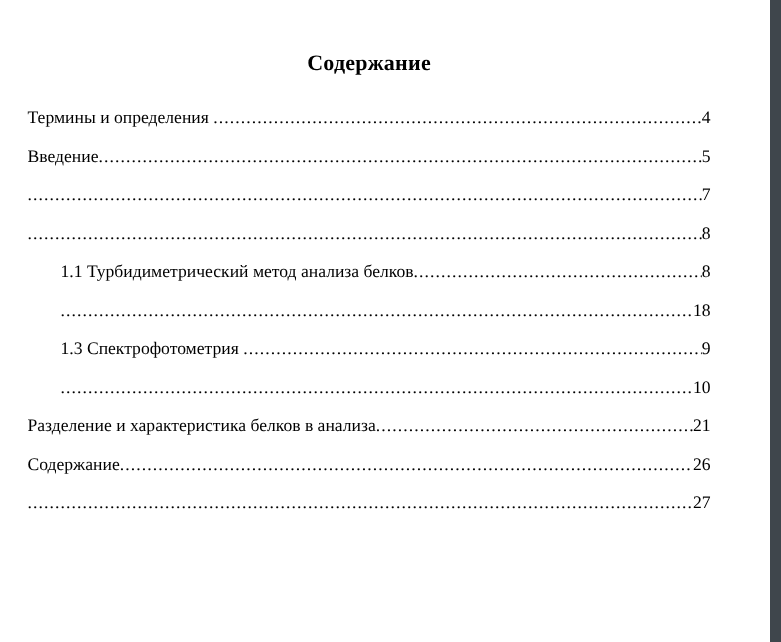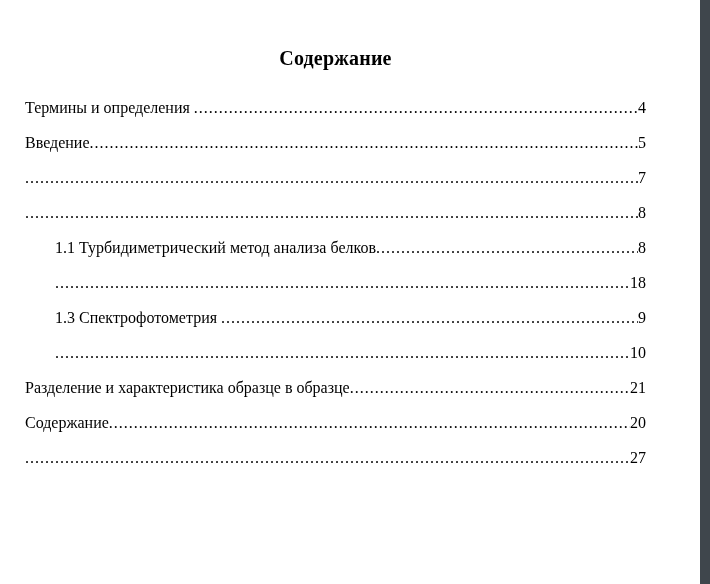--- a/index.html
+++ b/index.html
@@ -99,28 +99,28 @@
         <div class="toc-row level-1">
           <span class="toc-label">1.3 Спектрофотометрия </span>
           <span class="toc-leader">................................................................................................................................................................................................................................................................................................................................................................................................................</span>
           <span class="toc-page">9</span>
         </div>
         <div class="toc-row level-1">
           <span class="toc-leader">................................................................................................................................................................................................................................................................................................................................................................................................................</span>
           <span class="toc-page">10</span>
         </div>
         <div class="toc-row">
-          <span class="toc-label">Разделение и характеристика образце в образце</span>
+          <span class="toc-label">Разделение и характеристика белков в анализа</span>
           <span class="toc-leader">................................................................................................................................................................................................................................................................................................................................................................................................................</span>
           <span class="toc-page">21</span>
         </div>
         <div class="toc-row">
           <span class="toc-label">Содержание</span>
           <span class="toc-leader">................................................................................................................................................................................................................................................................................................................................................................................................................</span>
-          <span class="toc-page">20</span>
+          <span class="toc-page">26</span>
         </div>
         <div class="toc-row">
           <span class="toc-leader">................................................................................................................................................................................................................................................................................................................................................................................................................</span>
           <span class="toc-page">27</span>
         </div>
       </div>
   </div>
   <div class="app-bg-strip" style="background: rgb(63, 70, 76);"></div>
 </div>
 

